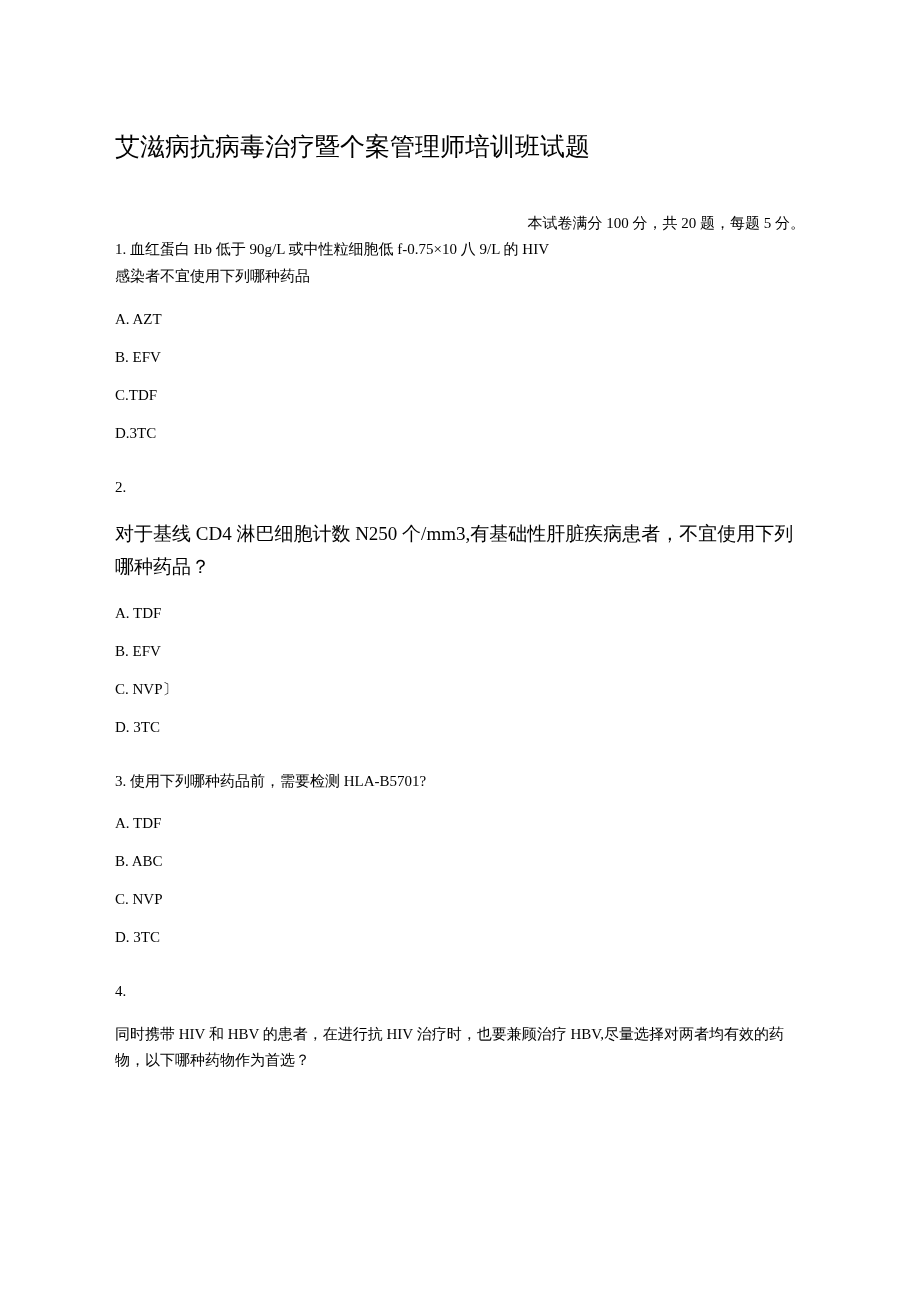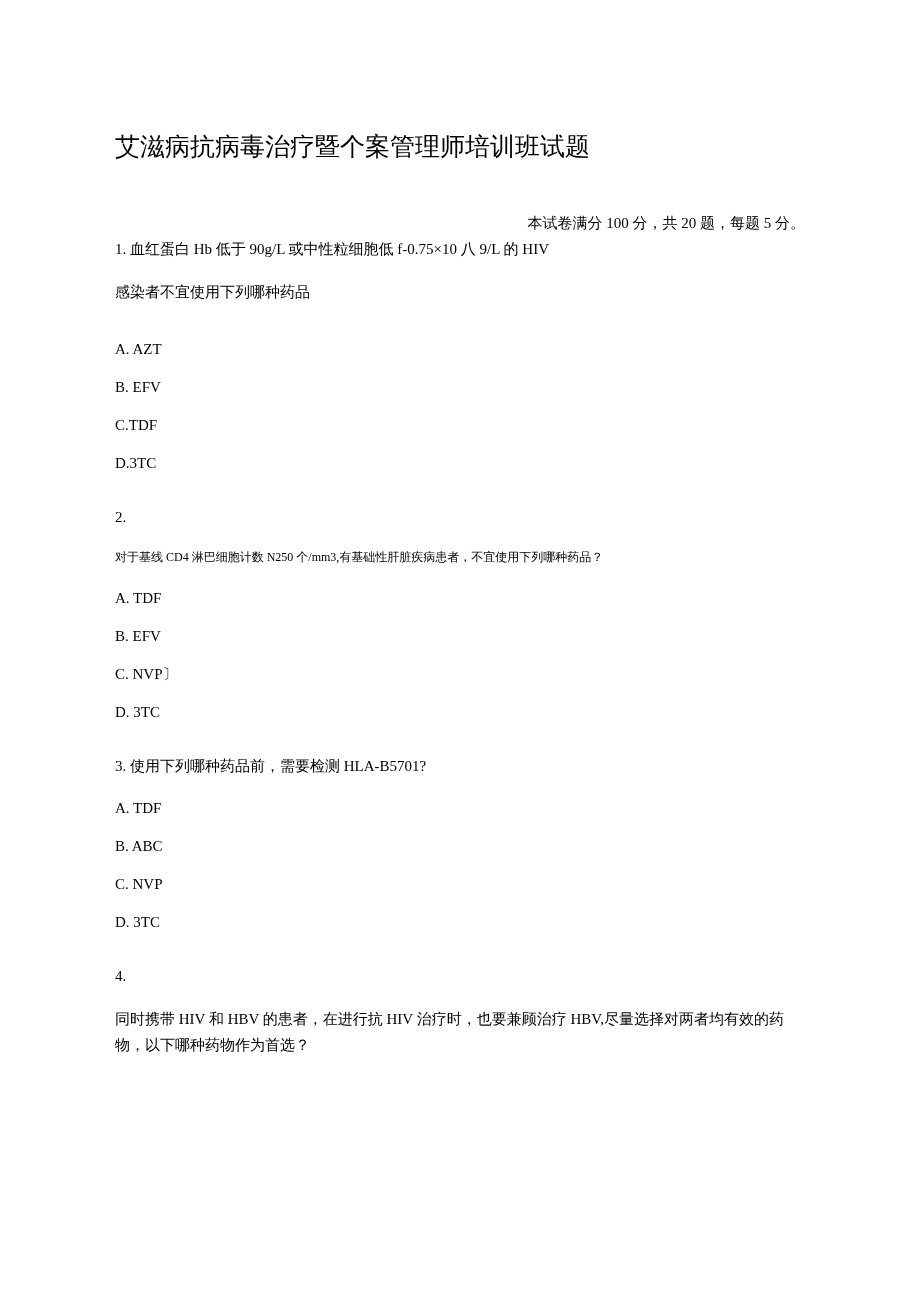--- a/index.html
+++ b/index.html
@@ -23,40 +23,40 @@
     }
     .instructions {
       font-size: 15px;
       line-height: 1.6;
       margin-bottom: 2px;
       text-align: right;
     }
     .question-stem {
       font-size: 15px;
       line-height: 1.65;
-      margin-bottom: 18px;
+      margin-bottom: 2px;
     }
     .question-cont {
       font-size: 15px;
       line-height: 1.65;
-      margin-bottom: 32px;
+      margin-bottom: 18px;
     }
     .option {
       font-size: 15px;
       line-height: 1.6;
       margin-bottom: 14px;
     }
     .question-number {
       font-size: 15px;
       line-height: 1.6;
       margin-top: 30px;
       margin-bottom: 18px;
     }
     .q2-stem {
-      font-size: 12px;
+      font-size: 19px;
       line-height: 1.75;
       margin-bottom: 18px;
     }
     .q3-stem {
       font-size: 15px;
       line-height: 1.6;
       margin-top: 30px;
       margin-bottom: 18px;
     }
     .q4-stem {

